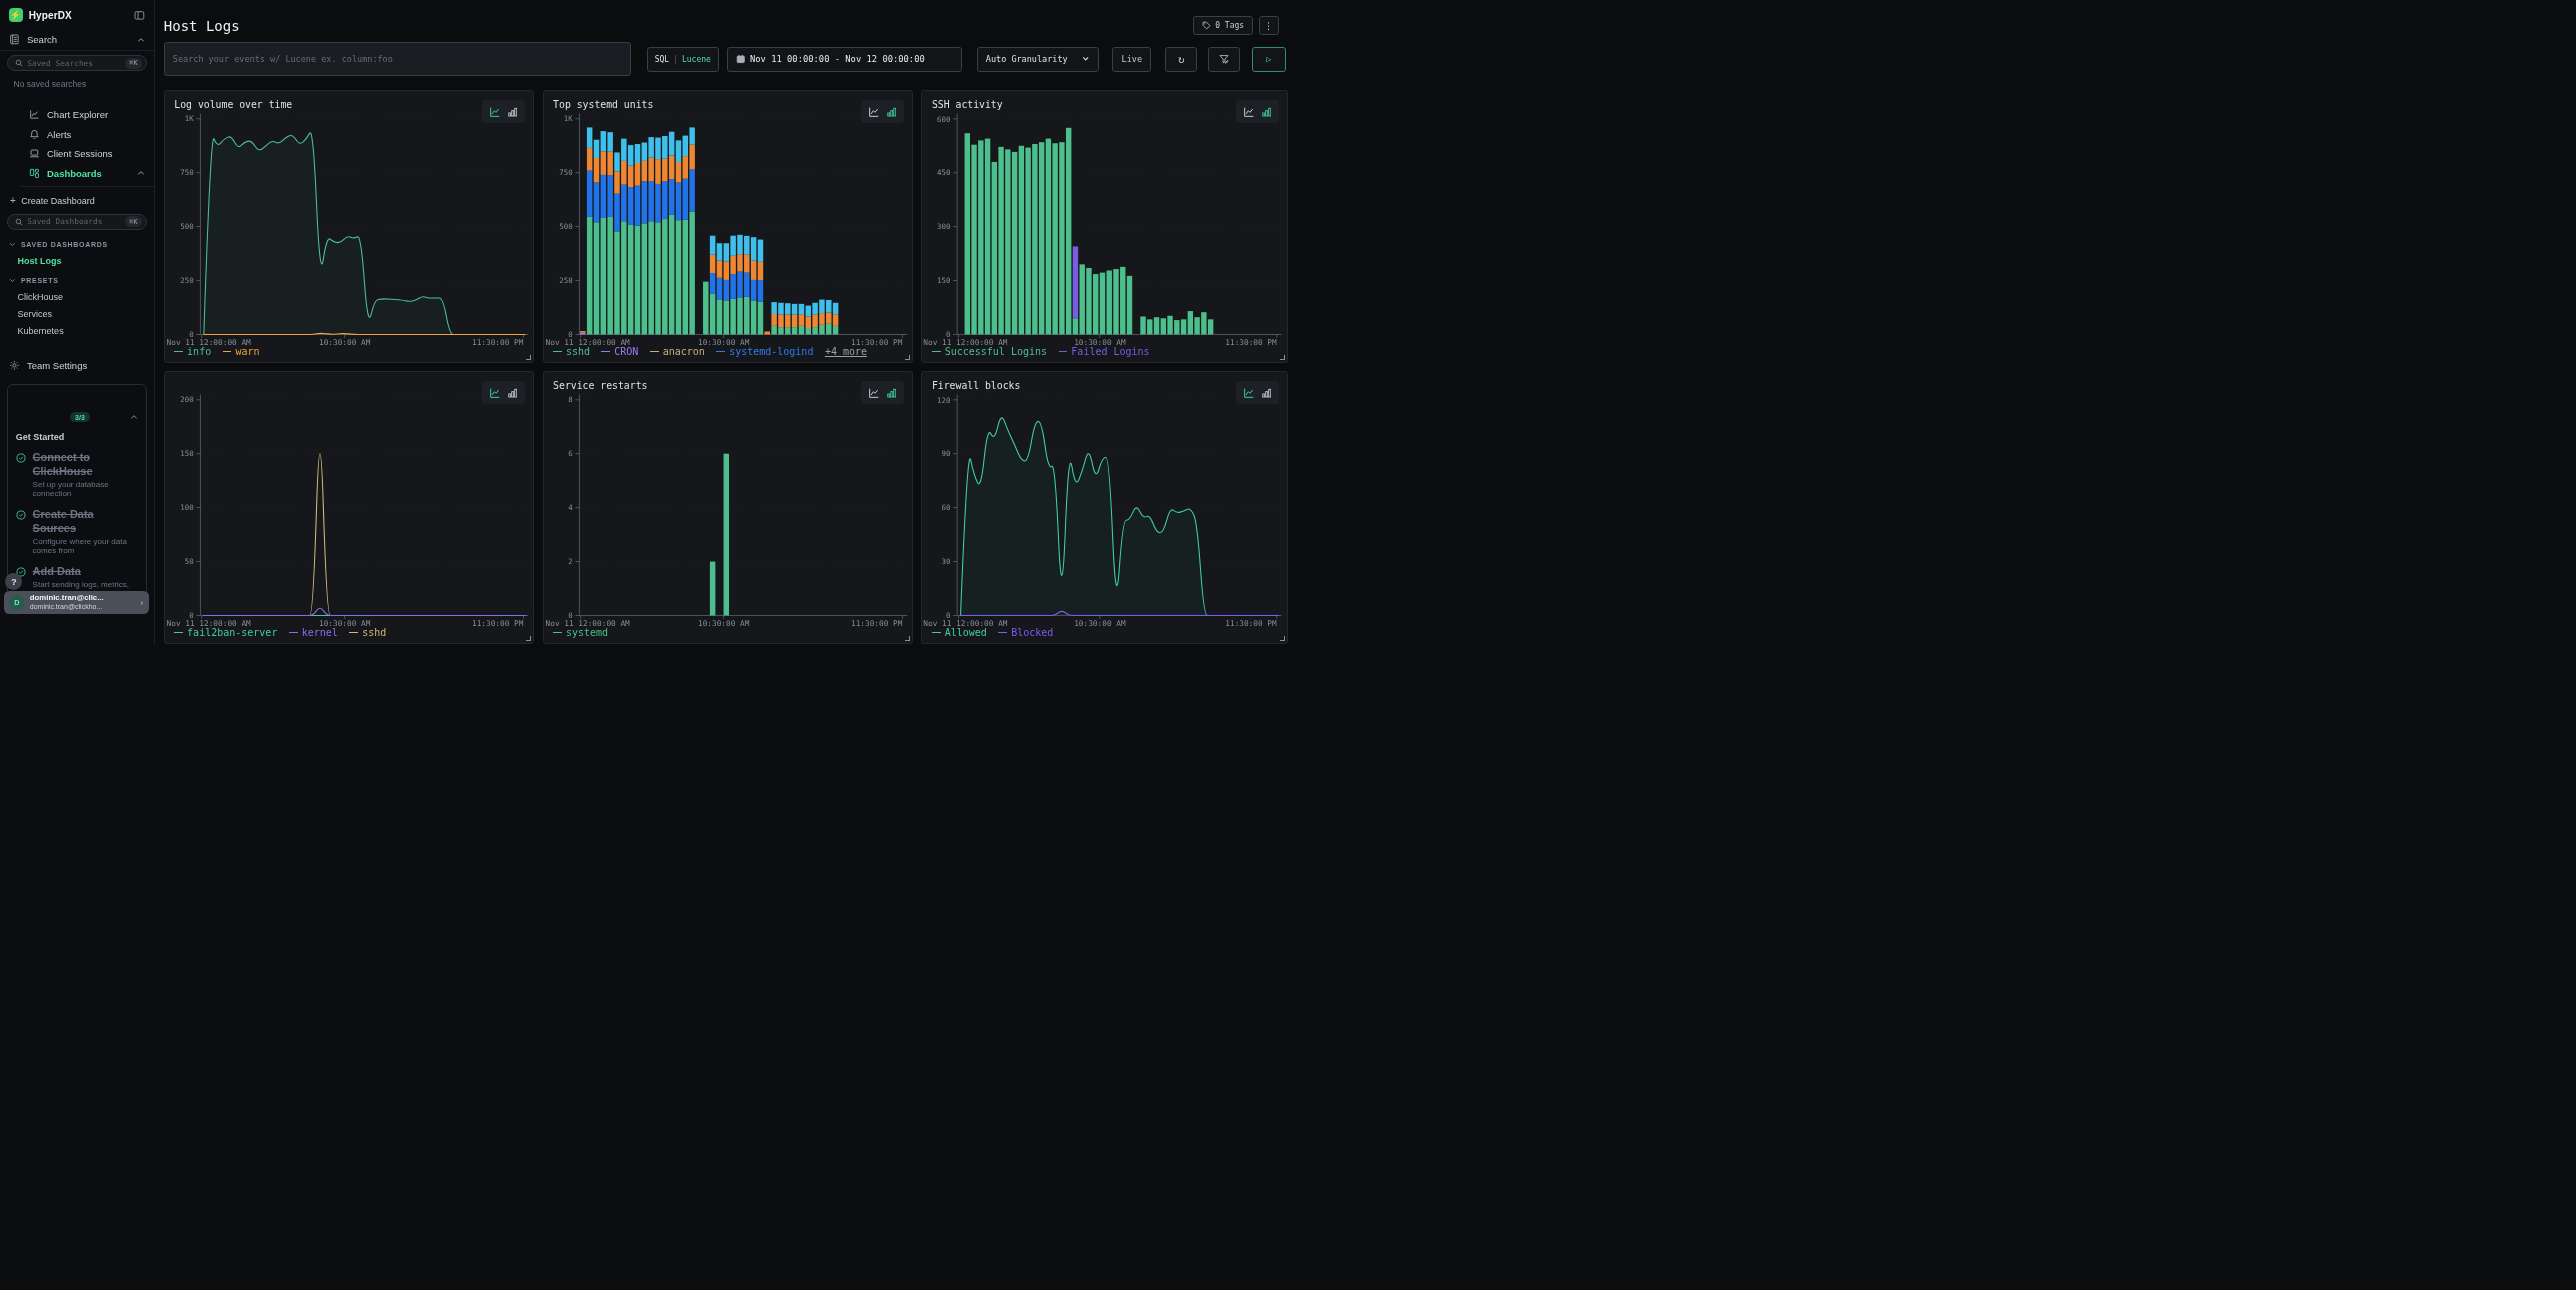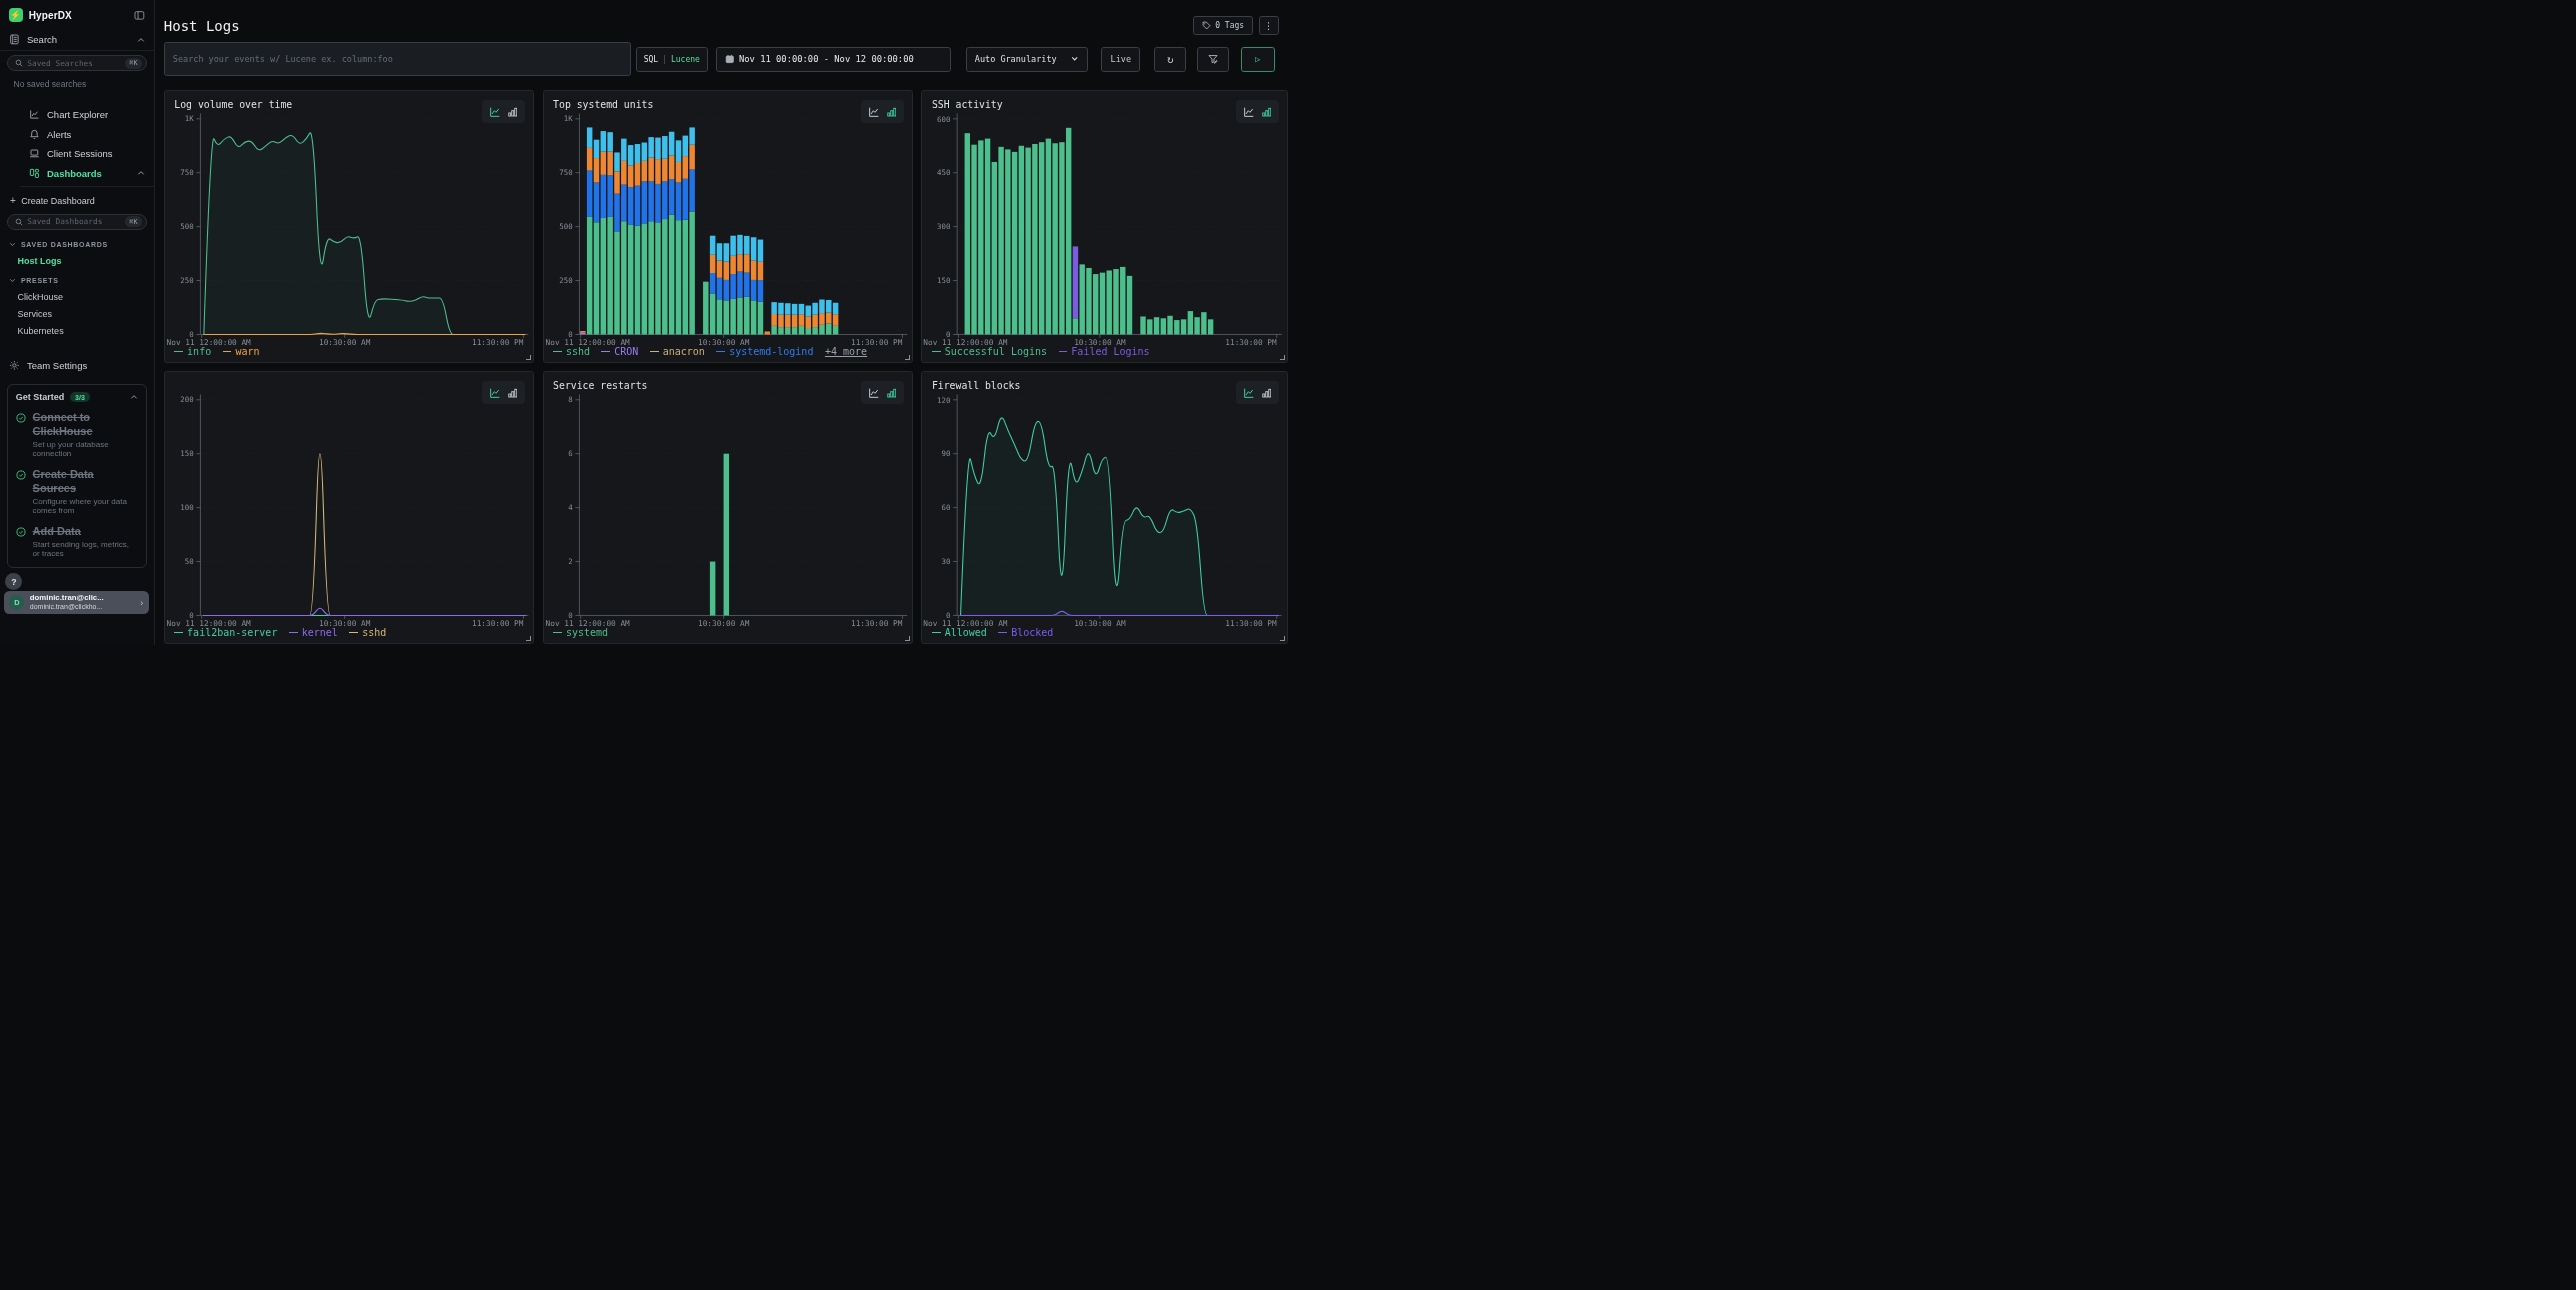--- a/index.html
+++ b/index.html
@@ -36,21 +36,21 @@
   .divider { border-bottom:0.7px solid #1c1f23; margin-top:3.4px; }
   .create-row { margin-top:4.7px; height:17px; display:flex; align-items:center; gap:5.4px; padding:0 10px; color:#c9cdd3; font-size:9px; cursor:pointer; }
   .plus { color:#aab0b8; font-size:10px; }
   .sec-label { margin:11.5px 0 0 8.8px; display:flex; align-items:center; gap:5.4px;
     color:#8d95a0; font-size:7px; letter-spacing:0.7px; font-weight:bold; cursor:pointer; }
   .side-link { margin:7.4px 0 0 17.6px; font-size:9px; color:#c5cad0; cursor:pointer; }
   .side-link.active { color:#4ee0a1; font-weight:bold; }
   .team-row { margin-top:19.6px; }
   .gs-card { margin:8.8px 6.8px 0; border:0.7px solid #282b31; border-radius:6px; padding:6.8px 8px 8px; }
   .gs-head { display:flex; align-items:center; gap:5.4px; cursor:pointer; }
-  .gs-title { font-weight:bold; font-size:9px; color:#c7ccd3; }
+  .gs-title { font-weight:bold; font-size:9px; color:#c7ccd3;margin-top:40px; }
   .gs-badge { background:#15352a; color:#4ce0a0; font-weight:bold; font-size:7px; border-radius:6.8px; padding:1.4px 5.4px; }
   .gs-head .sp { flex:1; }
   .gs-item { display:flex; gap:6.8px; margin-top:8.8px; }
   .gs-check { flex:none; margin-top:2px; }
   .gs-item-title { font-size:11px; font-weight:bold; color:#6d7580; text-decoration:line-through; line-height:1.25; }
   .gs-item-desc { font-size:8px; color:#6d7580; line-height:1.2; margin-top:1.4px; }
   .help-fab { position:absolute; left:5.4px; bottom:55px; width:17px; height:17px; border-radius:50%;
     background:#3c4049; border:none; color:#dfe3e8; font-weight:bold; font-size:8.8px; cursor:pointer; z-index:3; }
   .user-chip { position:absolute; left:4px; right:5.4px; bottom:31px; height:23px; background:#4a4f59;
     border-radius:5.4px; display:flex; align-items:center; gap:5.4px; padding:0 5.4px; cursor:pointer; z-index:2; }
@@ -66,21 +66,21 @@
   .page-title { margin-top:17.6px; font-size:14px; font-weight:500; color:#eef0f2; }
   .tags-row { position:absolute; top:15.6px; right:9.5px; display:flex; gap:6px; }
   .btn { background:#121417; border:0.7px solid #3a3f46; border-radius:2.7px; color:#c8cdd3;
     font-family:"DejaVu Sans Mono", monospace; cursor:pointer; display:flex; align-items:center; justify-content:center; gap:4.7px; }
   .tags-btn { height:19.6px; padding:0 7.4px; font-size:8px; }
   .kebab-btn { height:19.6px; width:20px; font-size:9.5px; }
   .controls { margin-top:13px; display:flex; align-items:center; height:25px; }
   .search-input { width:467px; height:25px; background:#1a1d22; border:0.7px solid #3a3f46; border-radius:2.7px;
     color:#cfd4da; font-family:"DejaVu Sans Mono", monospace; font-size:8.5px; padding:16px 8px; outline:none; }
   .search-input::placeholder { color:#656d76; }
-  .sqlbox { margin-left:5px; width:72px; height:25px; font-size:8px; gap:4px; }
+  .sqlbox { margin-left:16px; width:72px; height:25px; font-size:8px; gap:4px; }
   .sql-lbl { color:#e3e6e9; } .sql-div { color:#555c64; } .lucene-lbl { color:#4ee0a1; }
   .datebox { margin-left:8px; width:235px; height:25px; font-size:8.8px; justify-content:flex-start; padding:0 8px; color:#e8eaec; }
   .granbox { margin-left:15px; width:122px; height:25px; font-size:8.5px; justify-content:space-between; padding:0 8px; color:#dfe2e5; }
   .live-btn { margin-left:13.5px; width:39px; height:25px; font-size:8.5px; }
   .sq-btn { margin-left:14px; width:32px; height:25px; font-size:10.8px; }
   .sq-btn2 { margin-left:10.8px; width:32px; height:25px; }
   .play-btn { margin-left:11.5px; width:34px; height:25px; border-color:#2f8f68; color:#3ecf8e; font-size:8.8px; }
 
   
   .grid { margin-top:18px; margin-right:12px; display:grid; grid-template-columns:370px 370px 1fr;

